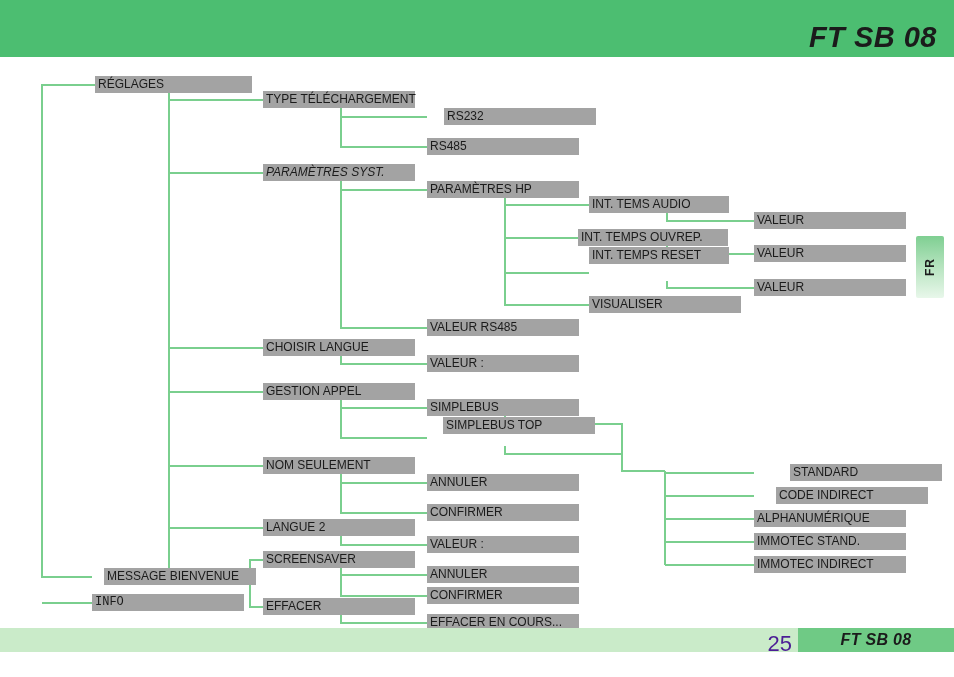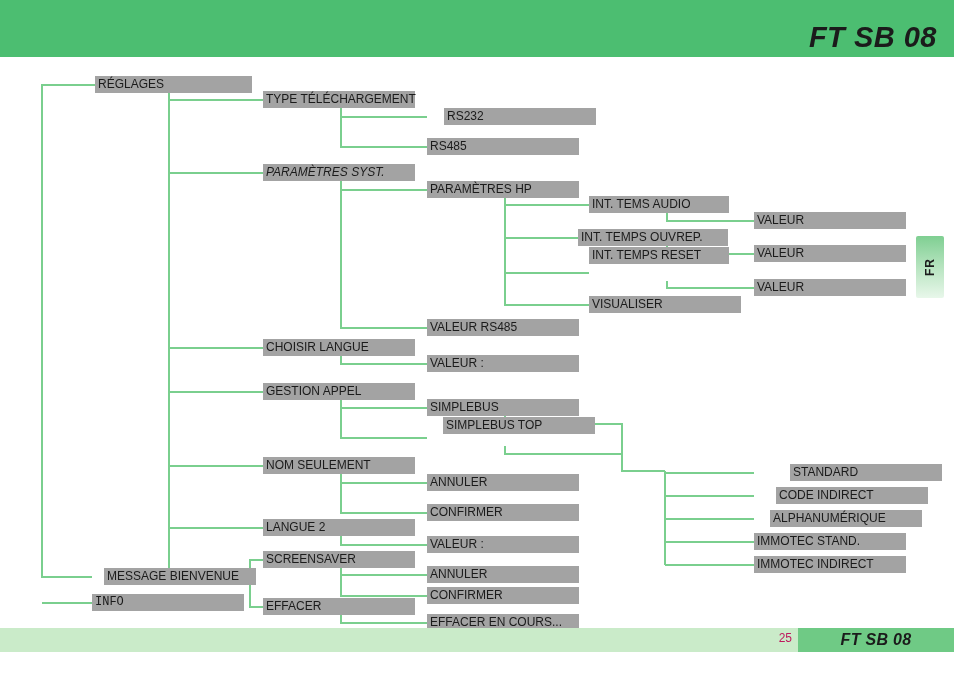--- a/index.html
+++ b/index.html
@@ -44,22 +44,22 @@
     width: 954px;
     height: 24px;
     background: #caebc9;
   }
   #footer-page {
     position: absolute;
     left: 750px;
     top: 631px;
     width: 42px;
     text-align: right;
-    font-size: 12px;
-    color: #be185d;
+    font-size: 22px;
+    color: #4c1d95;
   }
   #footer-doc {
     position: absolute;
     left: 798px;
     top: 628px;
     width: 156px;
     height: 24px;
     background: #6fca85;
   }
   #footer-doc span {
@@ -296,21 +296,21 @@
       </div>
       <div class="node" style="left: 92px; top: 537px; width: 152px; font-family: Liberation Mono, monospace;">
         <span class="label">INFO</span>
       </div>
       <div class="node" style="left: 790px; top: 407px; width: 152px;">
         <span class="label">STANDARD</span>
       </div>
       <div class="node" style="left: 776px; top: 430px; width: 152px;">
         <span class="label">CODE INDIRECT</span>
       </div>
-      <div class="node" style="left: 770px; top: 453px; width: 152px;">
+      <div class="node" style="left: 754px; top: 453px; width: 152px;">
         <span class="label">ALPHANUMÉRIQUE</span>
       </div>
       <div class="node" style="left: 754px; top: 476px; width: 152px;">
         <span class="label">IMMOTEC STAND.</span>
       </div>
       <div class="node" style="left: 754px; top: 499px; width: 152px;">
         <span class="label">IMMOTEC INDIRECT</span>
       </div>
     </div>
 </div>

